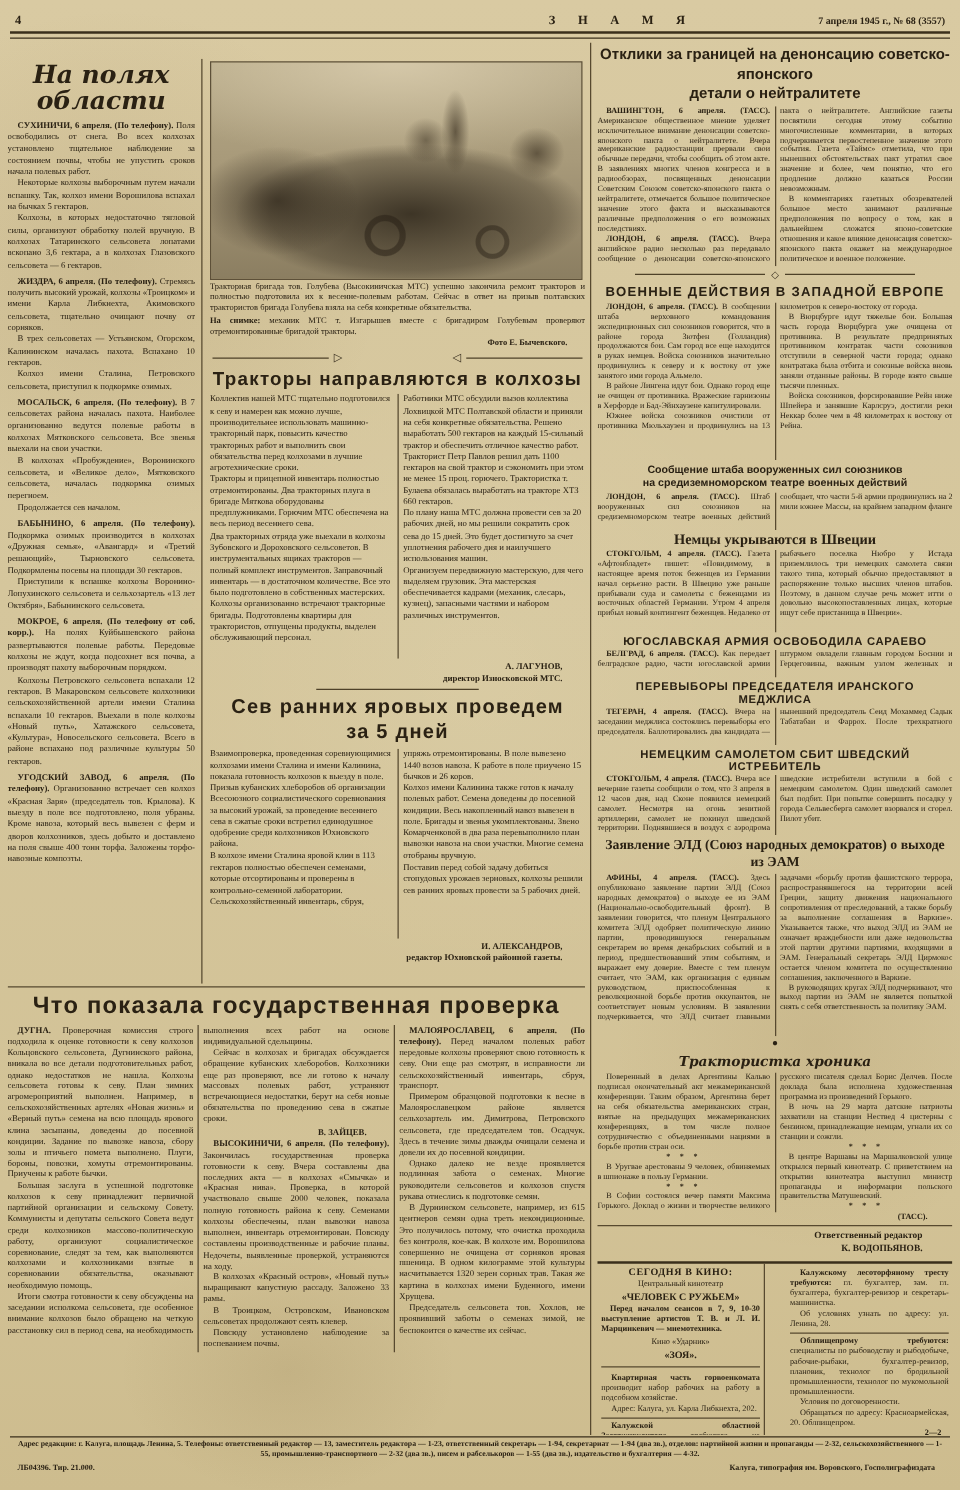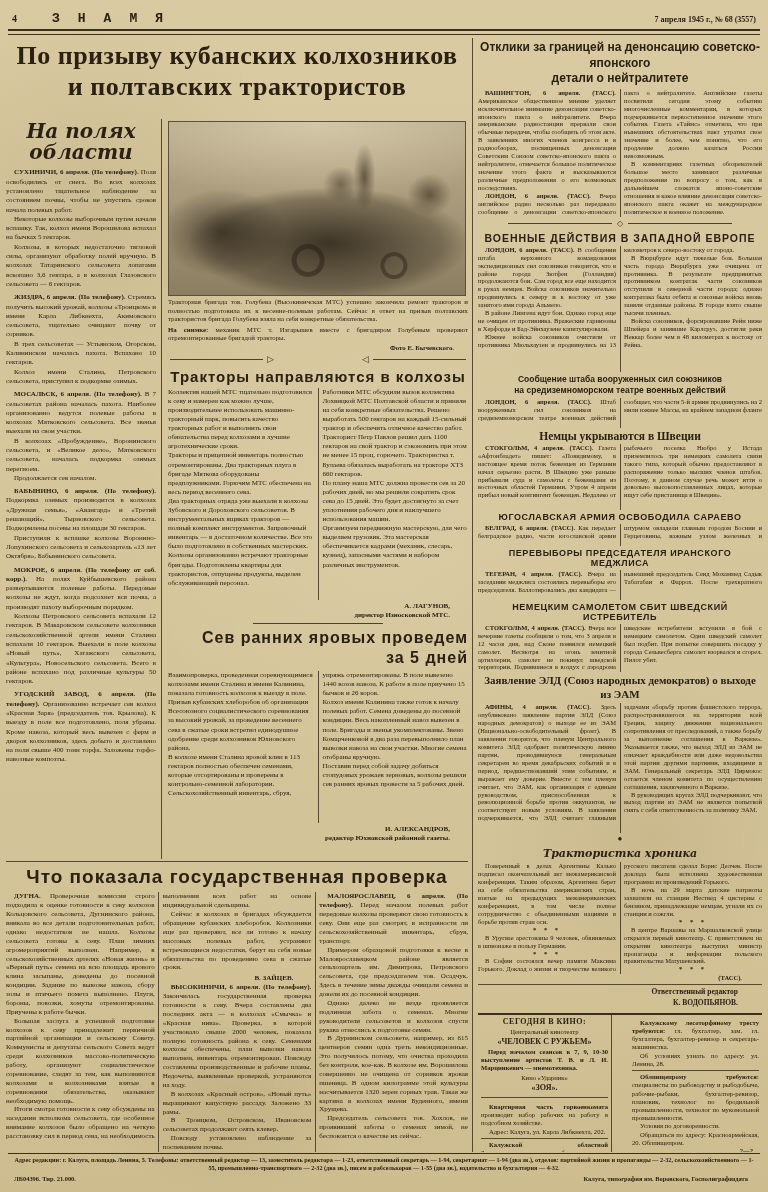--- a/index.html
+++ b/index.html
@@ -7,21 +7,21 @@
     font-family:"Liberation Serif",serif;color:#2a2113;overflow:hidden;
     background:
       radial-gradient(ellipse 40% 25% at 12% 18%, rgba(120,90,40,.12), transparent 70%),
       radial-gradient(ellipse 30% 20% at 85% 70%, rgba(120,90,40,.10), transparent 70%),
       radial-gradient(ellipse 50% 30% at 50% 45%, rgba(255,250,230,.10), transparent 70%),
       radial-gradient(ellipse 25% 12% at 30% 92%, rgba(110,85,40,.12), transparent 70%),
       linear-gradient(180deg,#d9caa2 0%,#d5c69c 40%,#d2c296 80%,#cdbc8e 100%);}
   p{margin:0;}
   .masthead{display:flex;align-items:baseline;padding:8px 6px 2px 6px;}
   .pg-num{width:40px;font-weight:700;font-size:10px;}
-  .mast-title{flex:1;text-align:left;font-weight:700;font-size:13px;letter-spacing:18px;font-family:Liberation Mono, monospace;}
+  .mast-title{flex:1;text-align:right;font-weight:700;font-size:10px;letter-spacing:18px;font-family:Liberation Serif, serif;}
   .mast-issue{width:190px;text-align:right;font-weight:700;font-size:8px;}
   .mast-rule{height:3px;border-top:2px solid #3a2f1b;border-bottom:1px solid #3a2f1b;margin:1px 2px 3px 2px;}
   .content{display:flex;height:1114px;overflow:hidden;}
   .left-super{width:462px;border-right:1px solid #57492f;padding-right:4px;display:flex;flex-direction:column;overflow:hidden;}
   .right-super{flex:1;padding-left:5px;display:flex;flex-direction:column;overflow:hidden;}
   .lead-hl{margin:2px 0 4px 0;text-align:center;font-size:26px;line-height:1.2;font-weight:700;letter-spacing:.5px;}
   .left-row{display:flex;height:740px;overflow:hidden;margin-top:13px;}
   .fields-col{width:150px;border-right:1px solid #57492f;padding-right:5px;overflow:hidden;font-size:7px;line-height:1.33;}
   .fields-title{margin:2px 0 5px 0;text-align:center;font-size:20px;line-height:1.05;font-weight:700;font-style:italic;font-family:"DejaVu Serif",serif;}
   .mid-col{flex:1;padding-left:6px;overflow:hidden;}
@@ -41,21 +41,21 @@
       radial-gradient(ellipse 120% 70% at 50% 0%, rgba(214,201,170,.95), transparent 65%),
       linear-gradient(180deg,#b6a987 0%,#a89a7a 45%,#97896b 78%,#8b7e61 100%);}
   .cap{font-size:6.8px;line-height:1.25;text-align:justify;margin-top:2px;}
   .credit{font-size:6.8px;font-weight:700;text-align:right;padding-right:14px;margin-top:1px;}
   .deco{display:flex;align-items:center;margin:4px 2px;color:#3a3020;}
   .deco .ln{flex:1;border-top:1px solid #4e4128;}
   .deco .tri{font-size:9px;line-height:1;padding:0 4px;}
   .deco .gapw{width:80px;}
   .sec-hl{font-family:"Liberation Sans",sans-serif;font-weight:700;text-align:center;letter-spacing:1px;margin:3px 0;}
   .hl-trac{font-size:15px;}
-  .hl-sow{font-size:16px;line-height:1.25;margin:4px 0 3px 0;text-align:right;}
+  .hl-sow{font-size:16px;line-height:1.25;margin:4px 0 3px 0;}
   .hl-insp{font-size:19px;margin:3px 0 4px 0;}
   .cols2{column-count:2;column-gap:9px;column-rule:1px solid #57492f;font-size:7px;line-height:1.3;overflow:hidden;}
   .cols3{column-count:3;column-gap:8px;column-rule:1px solid #57492f;font-size:7px;line-height:1.27;overflow:hidden;}
   .sig{text-align:right;font-weight:700;font-size:7px;line-height:1.3;padding-right:18px;margin:2px 0 1px 0;}
   .short-rule{width:130px;margin:3px auto;border-top:1px solid #4e4128;}
   .inspection{border-top:1px solid #57492f;margin-top:2px;padding-top:1px;flex:1;overflow:hidden;}
   .rs-hl{font-family:"Liberation Sans",sans-serif;font-weight:700;text-align:center;margin:2px 0;}
   .hl-foreign{font-size:12px;line-height:1.3;}
   .hl-war{font-size:10.5px;letter-spacing:1px;}
   .hl-med{font-size:8.5px;line-height:1.3;}
@@ -95,21 +95,20 @@
   <header class="masthead">
     <span class="pg-num">4</span>
     <span class="mast-title">ЗНАМЯ</span>
     <span class="mast-issue">7 апреля 1945 г., № 68 (3557)</span>
   </header>
   <div class="mast-rule"></div>
 
   <div class="content">
 
     <section class="left-super">
-      <h1 class="lead-hl"><span>По призыву кубанских колхозников</span><br><span>и полтавских трактористов</span></h1>
 
       <div class="left-row">
 
         <aside class="fields-col">
           <h2 class="fields-title">На полях области</h2>
 
           <div class="art">
             <p class="p"><b class="dl">СУХИНИЧИ, 6 апреля. (По телефону).</b> <span>Поля освободились от снега. Во всех колхозах установлено тщательное наблюдение за состоянием почвы, чтобы не упустить сроков начала полевых работ.</span></p>
             <div class="paras">
                 <p>Некоторые колхозы выборочным путем начали вспашку. Так, колхоз имени Ворошилова вспахал на бычках 5 гектаров.</p>

